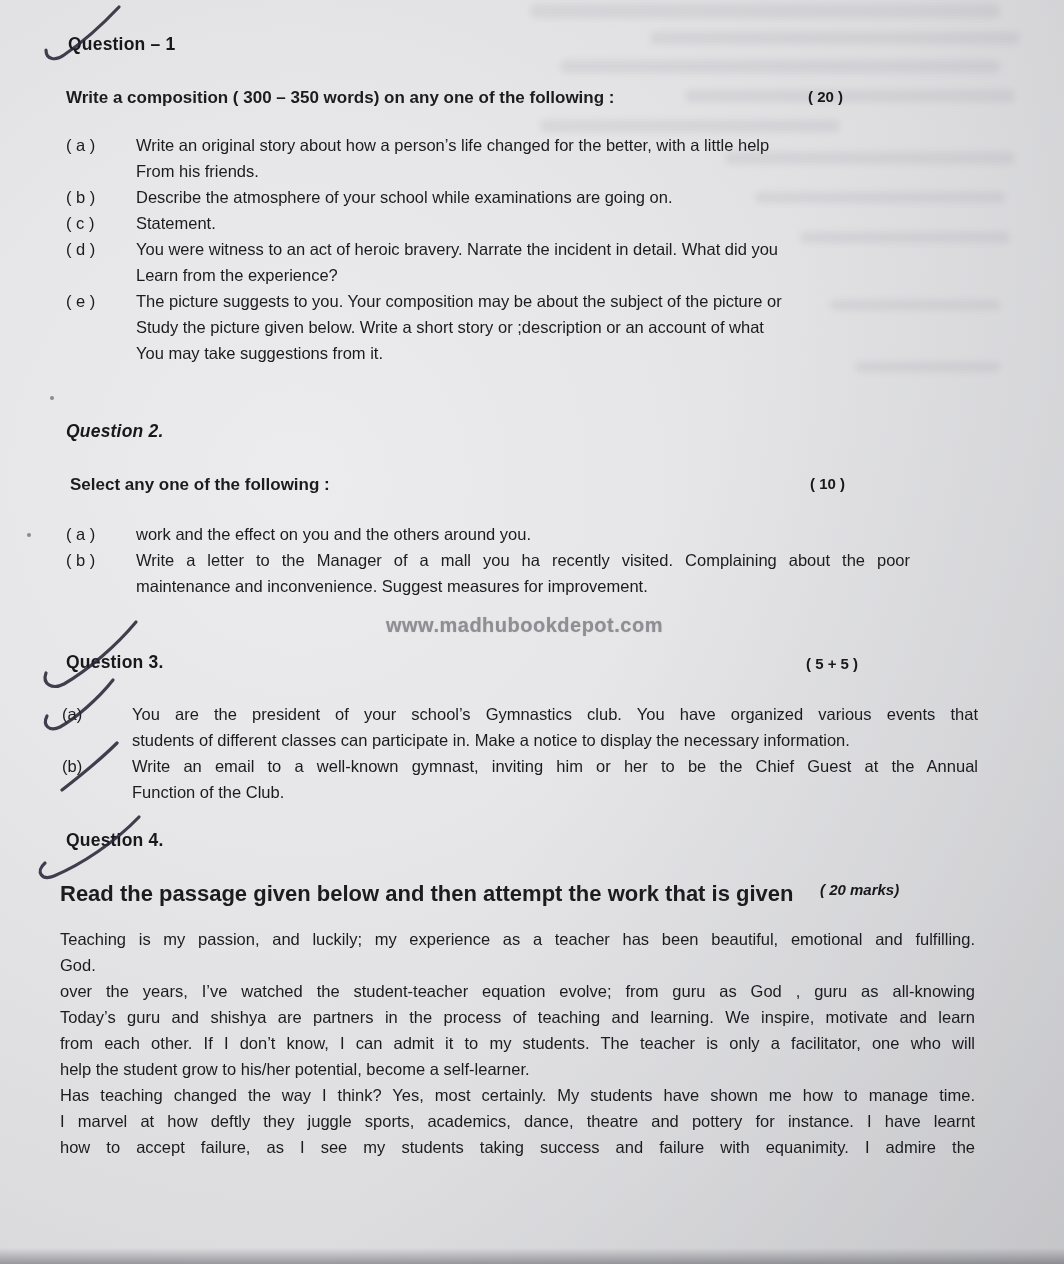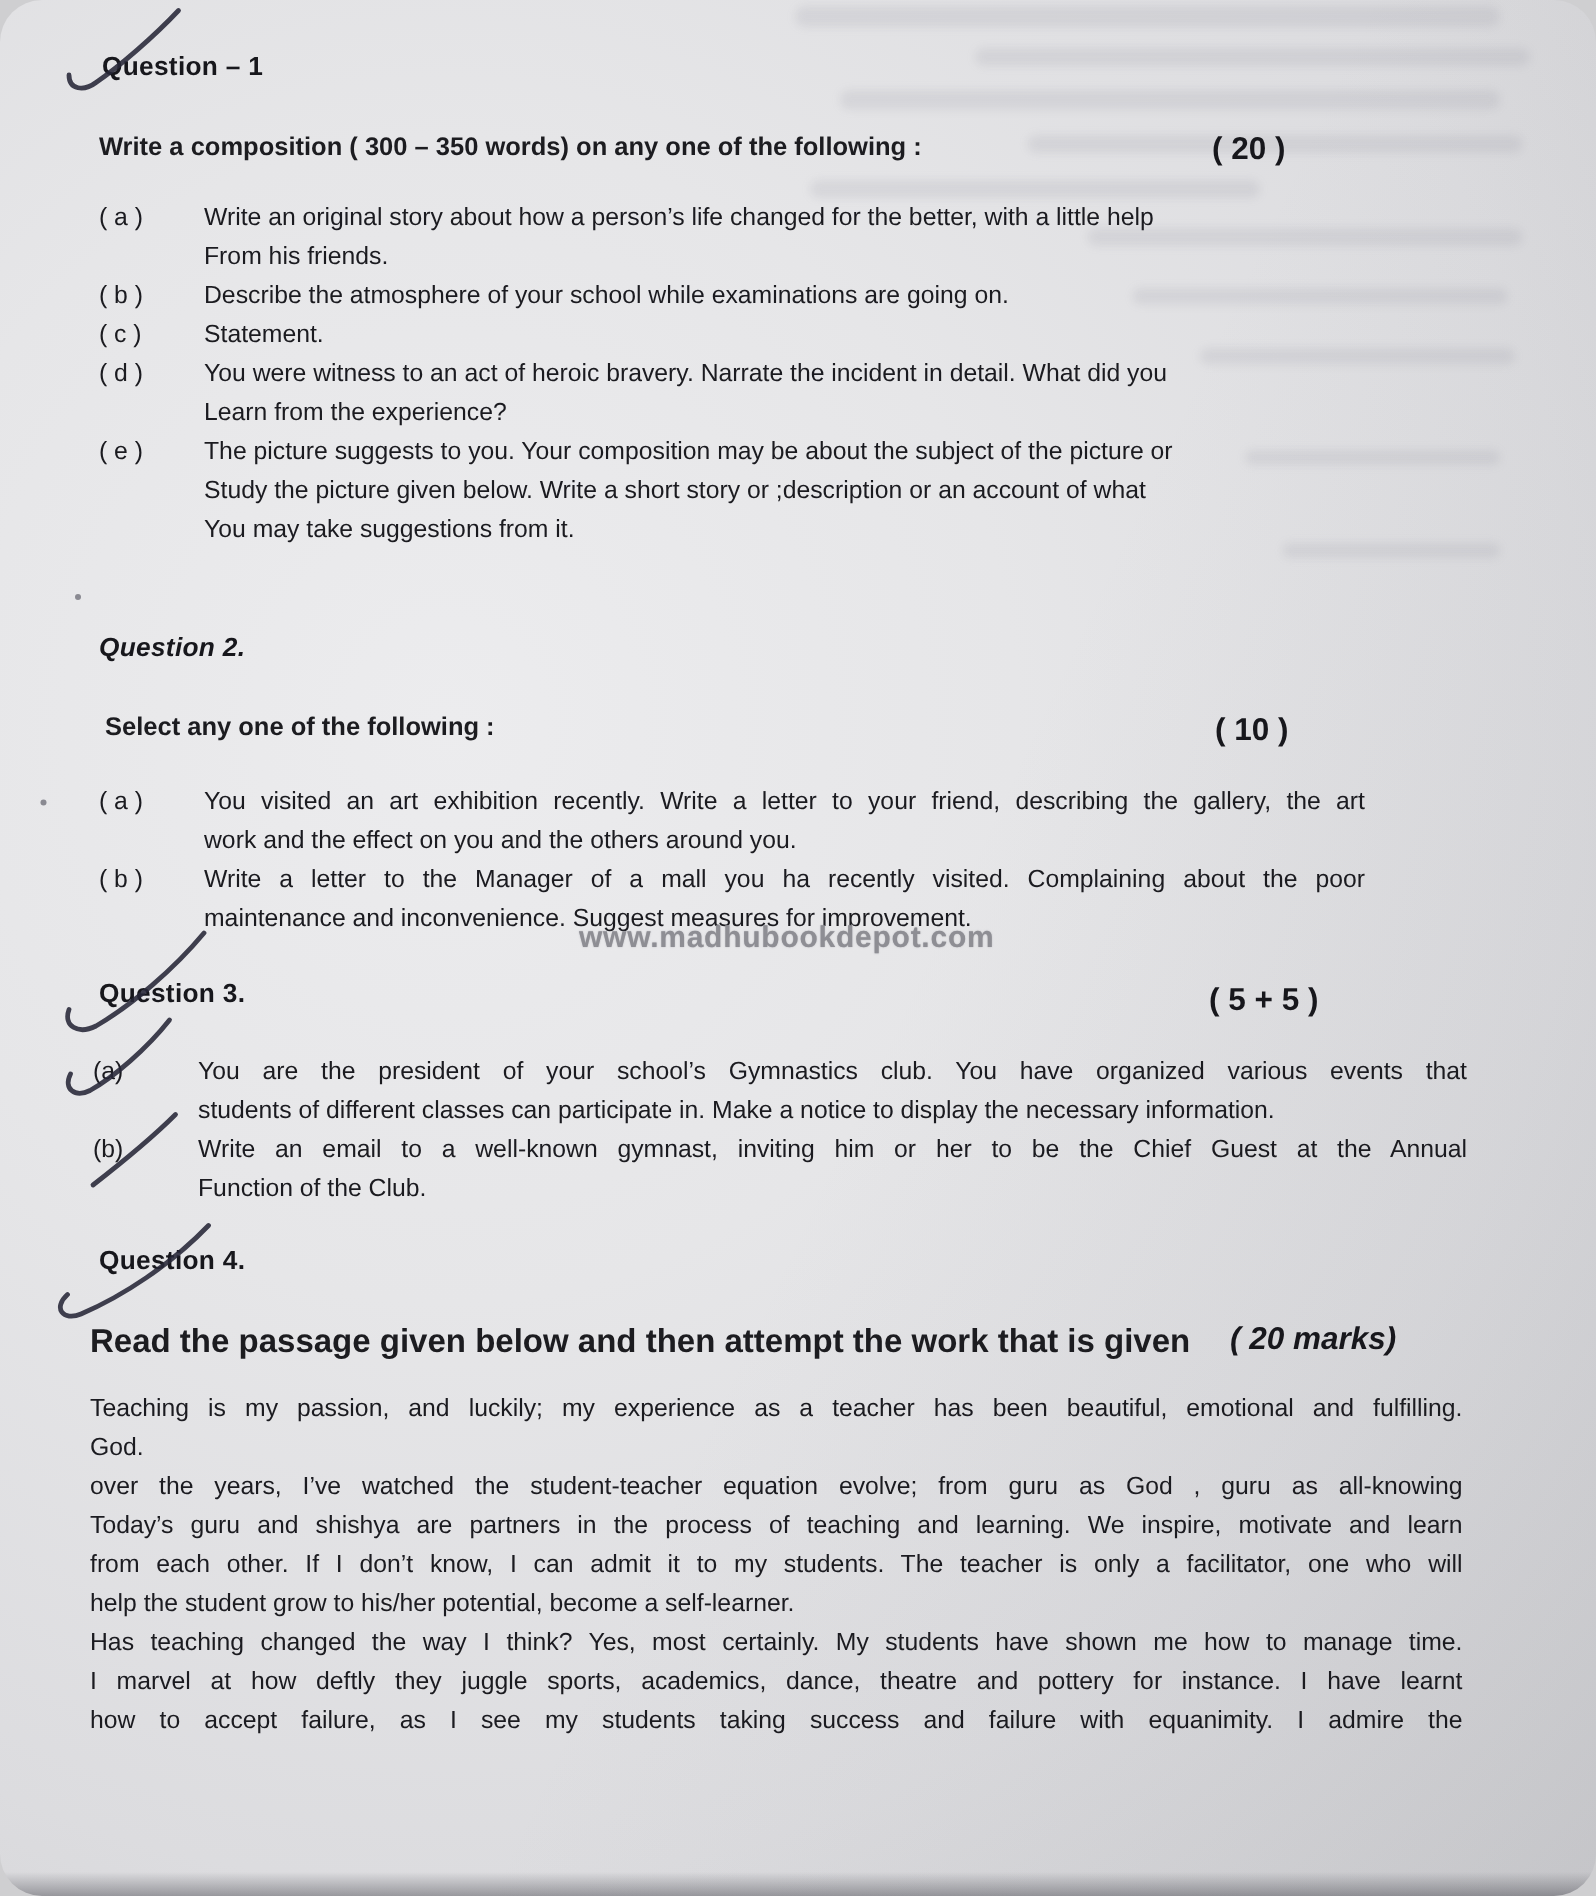--- a/index.html
+++ b/index.html
@@ -6,26 +6,25 @@
   .page{
     position:relative;
     width:1064px;height:1264px;
     margin:0 auto;
     overflow:hidden;
     font-family:"Liberation Sans",sans-serif;
     color:#1c1c20;
     background:
       linear-gradient(115deg, rgba(255,255,255,0.0) 55%, rgba(150,152,158,0.18) 100%),
       radial-gradient(ellipse at 28% 38%, #ecECee 0%, #e6e6e8 35%, #dcdcdf 70%, #cfcfd2 100%);
-    border-radius: 28px;
   }
   .abs{position:absolute;}
   .h{font-weight:700;font-size:17.5px;color:#17171c;letter-spacing:0.2px;}
   .b{font-weight:700;}
-  .marks{font-weight:700;font-size:21px;color:#17171c;}
+  .marks{font-weight:700;font-size:15px;color:#17171c;}
   .line{font-size:16.5px;line-height:26px;color:#1b1b20;}
   .just{text-align:justify;text-align-last:justify;}
   .qlist{position:absolute;}
   .qitem{position:relative;}
   .qitem .lbl{position:absolute;left:0;top:0;font-size:16.5px;line-height:26px;color:#1b1b20;}
   .qitem .txt{margin-left:70px;}
   .watermark{
     font-size:20px;color:#8e8e94;letter-spacing:0.5px;font-weight:700;
     text-shadow:0 0 1px rgba(142,142,148,0.6);
   }
@@ -104,21 +103,20 @@
 
   <div class="abs h" style="left:66px;top:421px;font-style:italic;">Question 2.</div>
 
   <div class="abs b" style="left:70px;top:475px;font-size:17px;">Select any one of the following :</div>
   <div class="abs marks" style="left:810px;top:475px;">( 10 )</div>
 
   <div class="qlist" style="left:66px;top:521px;width:844px;">
     <div class="qitem">
       <span class="lbl">( a )</span>
       <div class="txt">
-        <div class="line just">You visited an art exhibition recently.  Write a letter to your friend, describing the gallery, the art</div>
         <div class="line">work and the effect on you and the others around you.</div>
       </div>
     </div>
     <div class="qitem">
       <span class="lbl">( b )</span>
       <div class="txt">
         <div class="line just">Write a letter to the Manager of a mall you ha recently visited. Complaining about the poor</div>
         <div class="line">maintenance and inconvenience. Suggest measures for improvement.</div>
       </div>
     </div>

